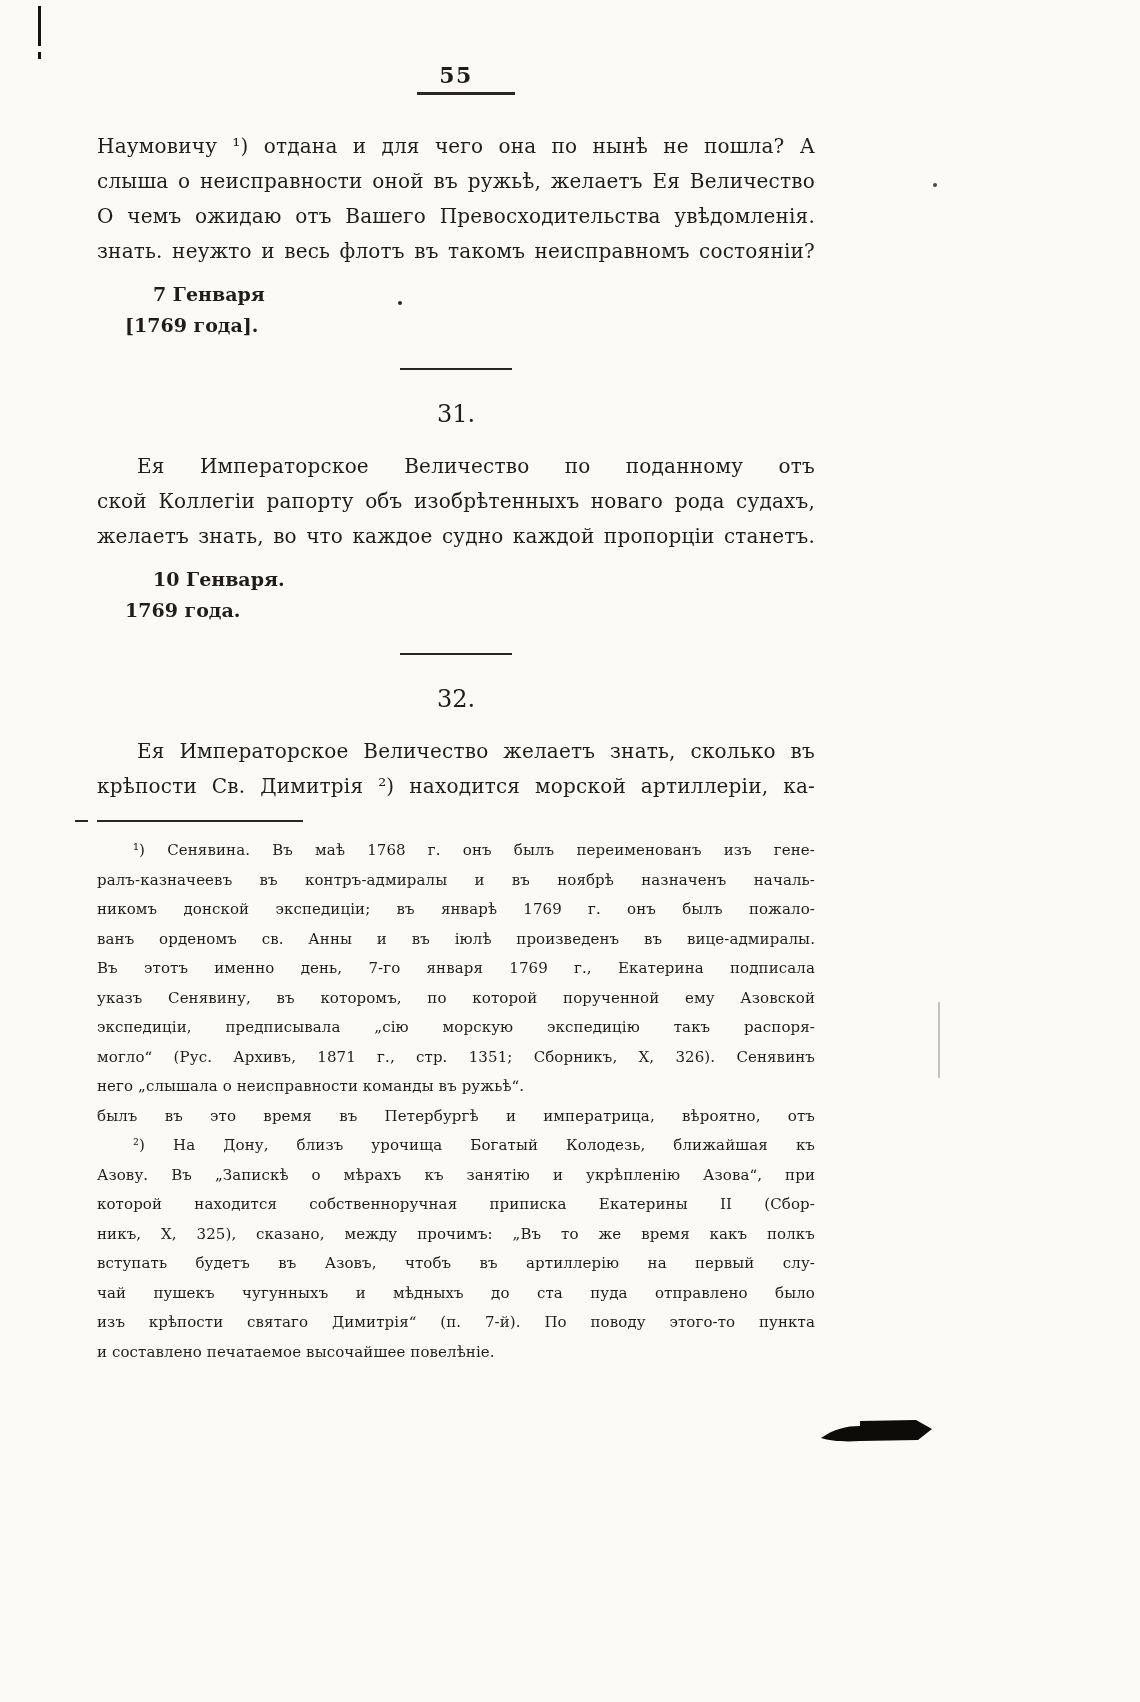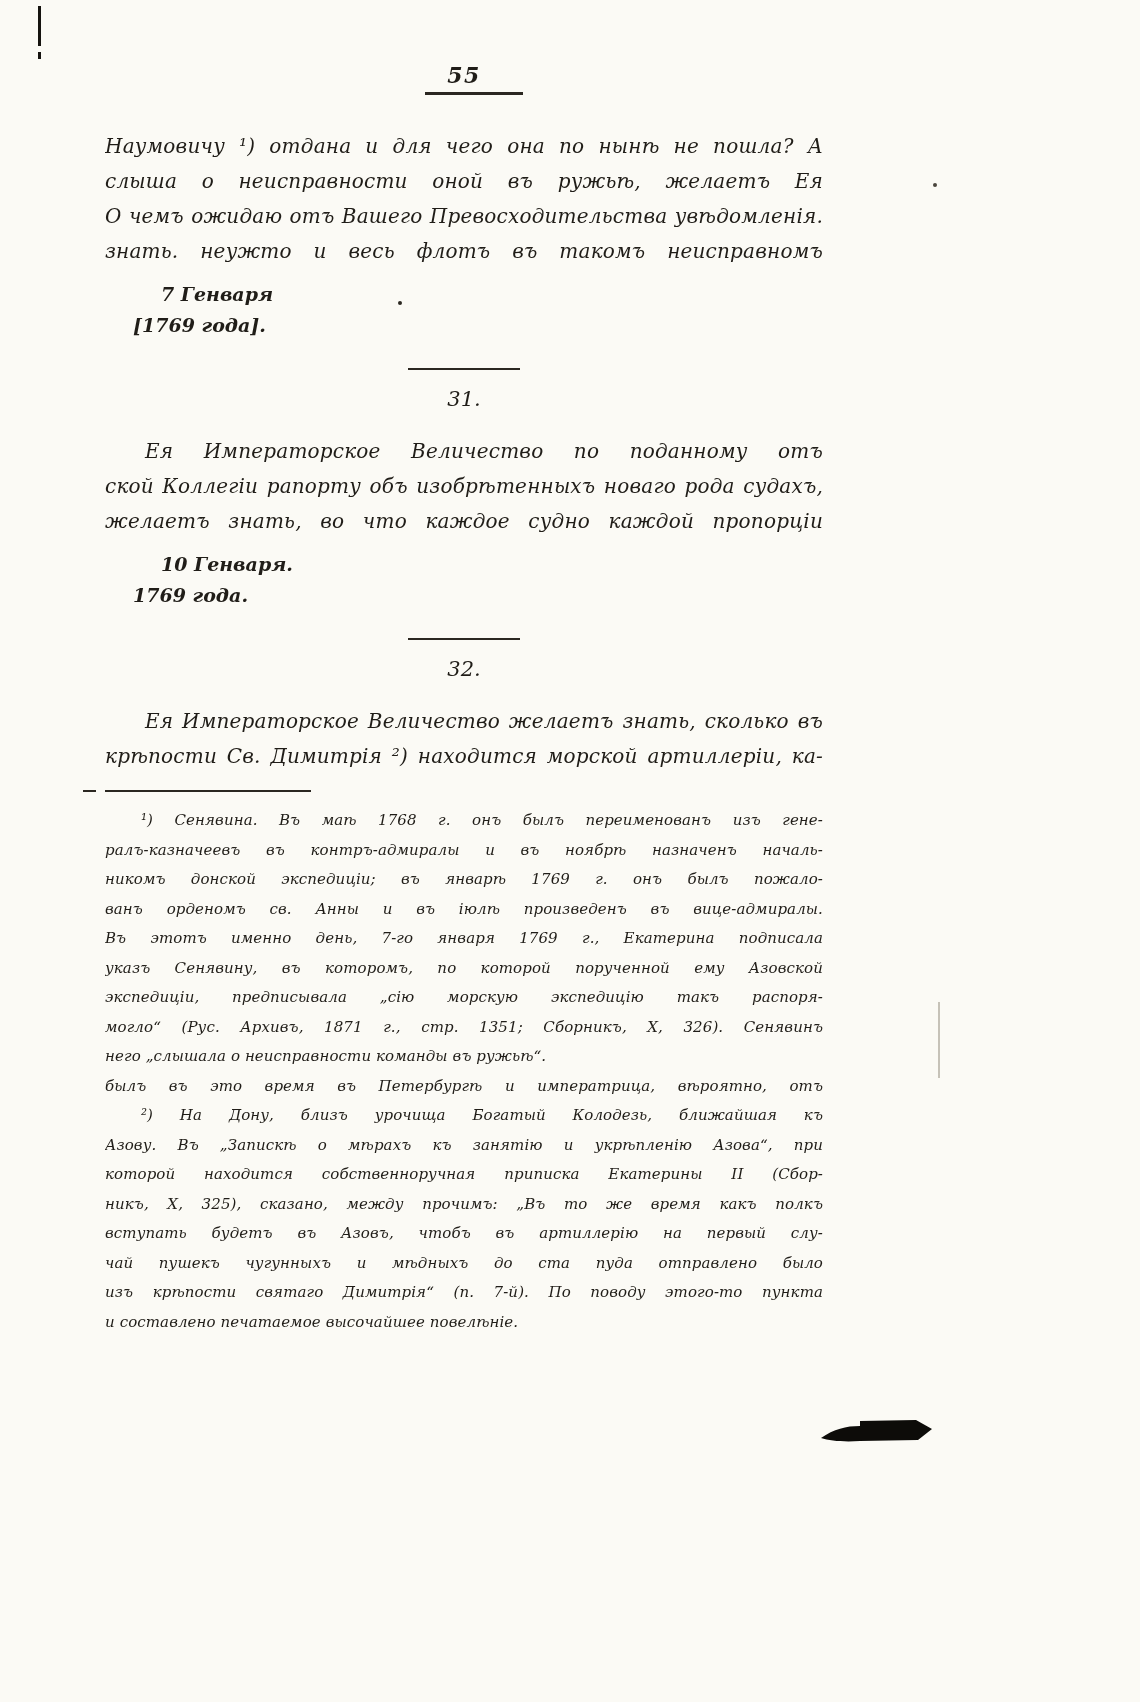--- a/index.html
+++ b/index.html
@@ -6,21 +6,21 @@
   html, body { background:#d9d6cf; }
   .page {
     position:relative;
     width:1140px; height:1702px;
     margin:0 auto;
     background:#fbfaf5;
     color:#201d18;
     font-family:"DejaVu Serif", "Liberation Serif", serif;
     overflow:hidden;
   }
-  .content { position:absolute; left:105px; top:0; width:718px;font-style:italic; }
+  .content { position:absolute; left:97px; top:0; width:718px; }
 
   
   .pageno-wrap { margin-top:62px; text-align:center; }
   .pageno { font-size:22px; font-weight:bold; letter-spacing:1.5px; display:inline-block; }
   .pageno-rule { width:98px; border-bottom:3px solid #2b2721; margin:4px auto 0 auto; transform:translateX(10px); }
 
   
   .para { font-size:20px; letter-spacing:0.2px; }
   .tline { text-align:justify; height:35px; line-height:35px; overflow:hidden; white-space:normal; }
   .tline::after { content:""; display:inline-block; width:100%; height:0; }
@@ -31,21 +31,21 @@
   .para-opening { margin-top:34px; }
   .para-sec { margin-top:20px; }
 
   
   .dateblock { margin-top:10px; font-size:19px; font-weight:600; }
   .date-l1 { margin-left:56px; line-height:31px; }
   .date-l2 { margin-left:28px; line-height:31px; }
 
   
   .divider { width:112px; border-top:2.5px solid #2b2721; margin:27px auto 0 auto; }
-  .sec-head { text-align:center; font-size:21px; margin-top:14px; line-height:30px; }
+  .sec-head { text-align:center; font-size:24px; margin-top:29px; line-height:30px; }
 
   
   .fnrule-row { margin-top:16px; position:relative; height:4px; }
   .fnrule { width:206px; border-top:2.5px solid #2b2721; }
   .fnrule-dash { position:absolute; left:-22px; top:0; width:13px; border-top:2.5px solid #2b2721; }
 
   
   .footnotes { margin-top:12px; font-size:15px; letter-spacing:0.1px; }
   .fn .tline { height:29.5px; line-height:29.5px; }
   .fn .tline:first-child { text-indent:36px; }

